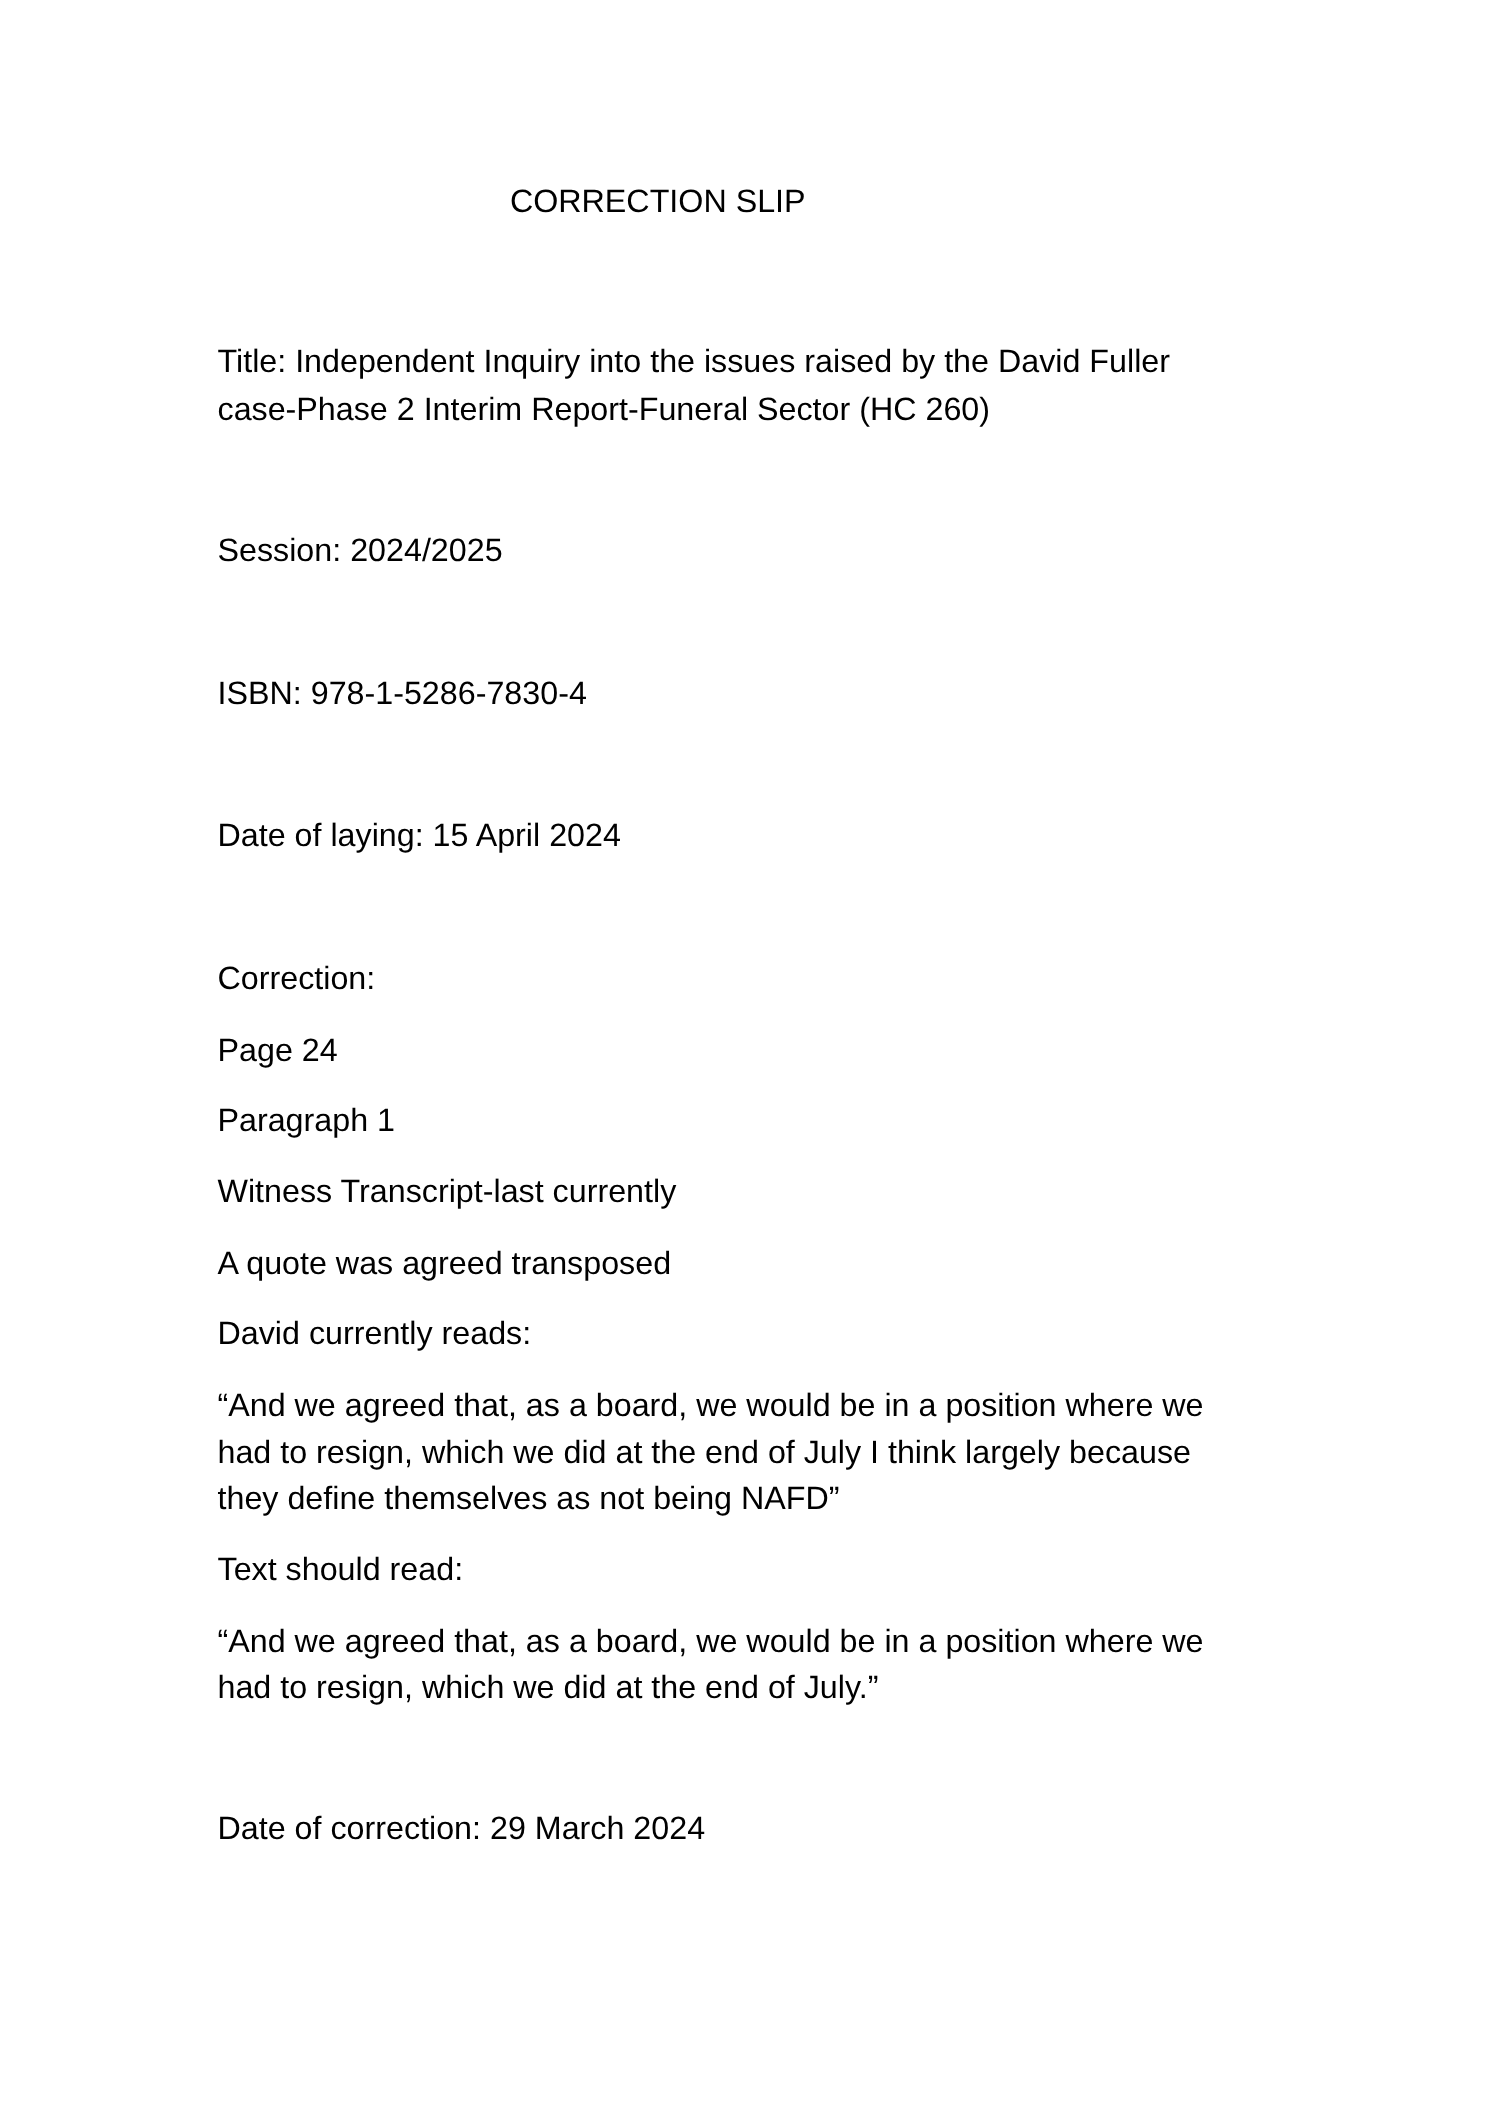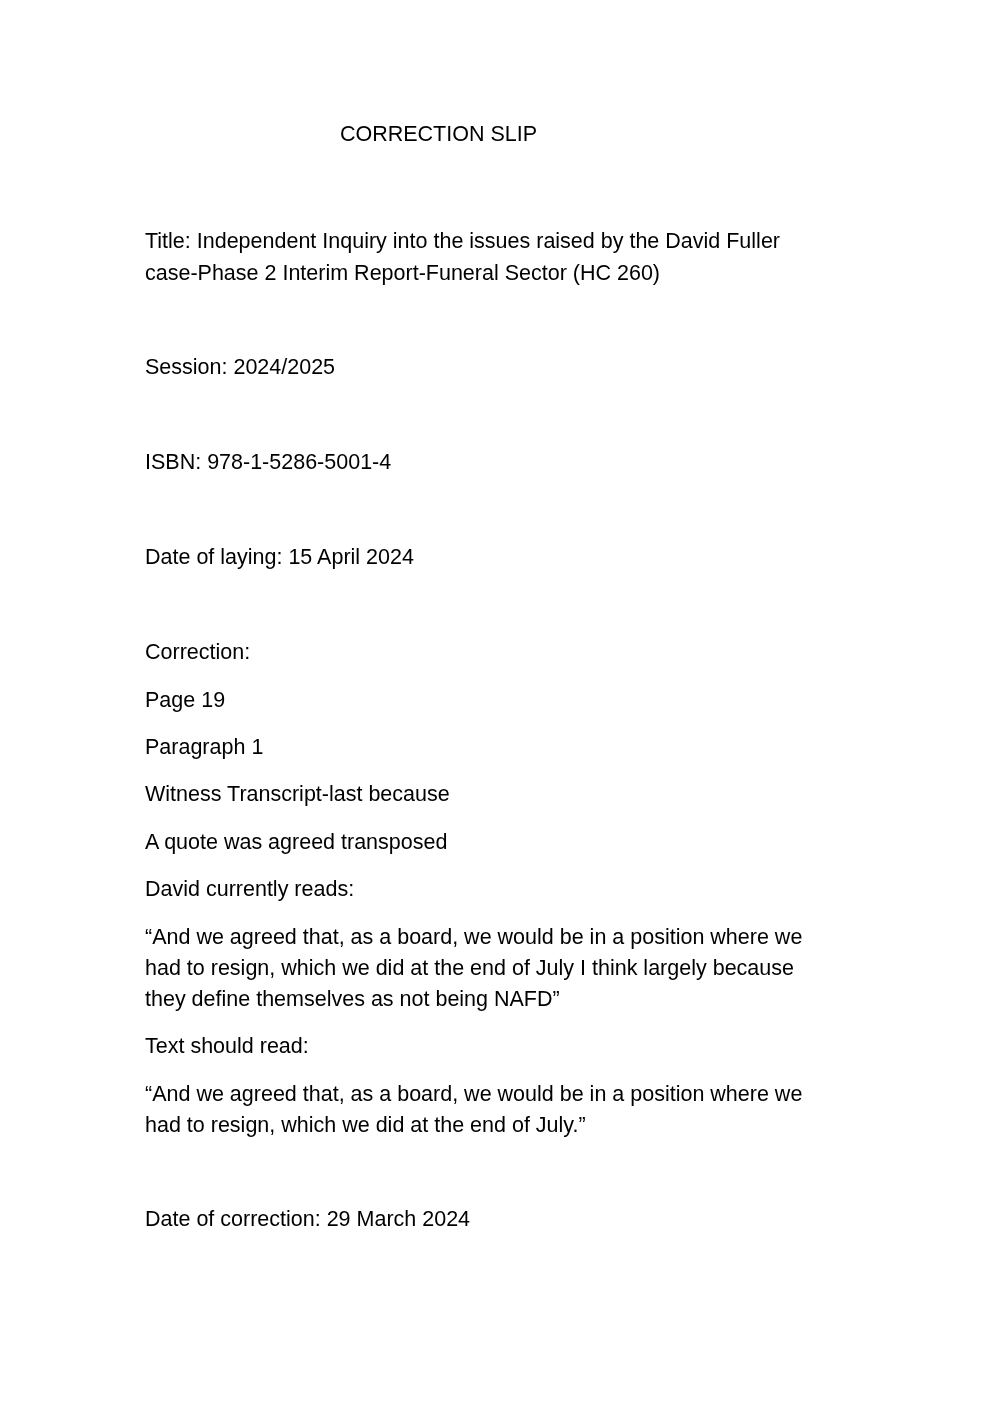--- a/index.html
+++ b/index.html
@@ -13,27 +13,27 @@
   </style>
 </head>
 <body>
 
 <h1 class="title">CORRECTION SLIP</h1>
 
 <p class="t" style="top:213px">Title: Independent Inquiry into the issues raised by the David Fuller</p>
 <p class="t" style="top:245px">case-Phase 2 Interim Report-Funeral Sector (HC 260)</p>
 
 <p class="t" style="top:339px">Session: 2024/2025</p>
-<p class="t" style="top:434px">ISBN: 978-1-5286-5001-4</p>
+<p class="t" style="top:434px">ISBN: 978-1-5286-7830-4</p>
 <p class="t" style="top:529px">Date of laying: 15 April 2024</p>
 
 <p class="t u" style="top:624px">Correction:</p>
-<p class="t" style="top:672px">Page 19</p>
+<p class="t" style="top:672px">Page 24</p>
 <p class="t" style="top:719px">Paragraph 1</p>
-<p class="t" style="top:766px">Witness Transcript-last because</p>
+<p class="t" style="top:766px">Witness Transcript-last currently</p>
 <p class="t" style="top:814px">A quote was agreed transposed</p>
 <p class="t" style="top:861px">David currently reads:</p>
 
 <p class="t" style="top:909px">“And we agreed that, as a board, we would be in a position where we</p>
 <p class="t" style="top:940px">had to resign, which we did at the end of July I think largely because</p>
 <p class="t" style="top:971px">they define themselves as not being NAFD”</p>
 
 <p class="t" style="top:1018px">Text should read:</p>
 
 <p class="t" style="top:1066px">“And we agreed that, as a board, we would be in a position where we</p>

